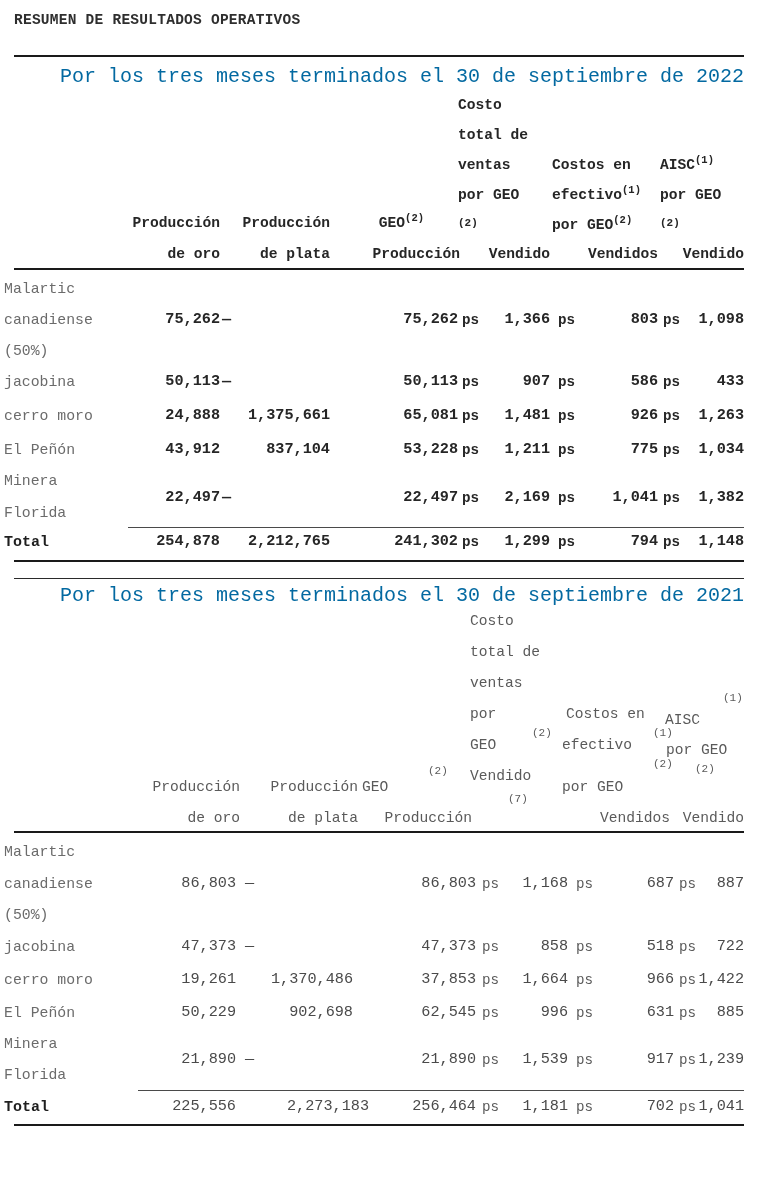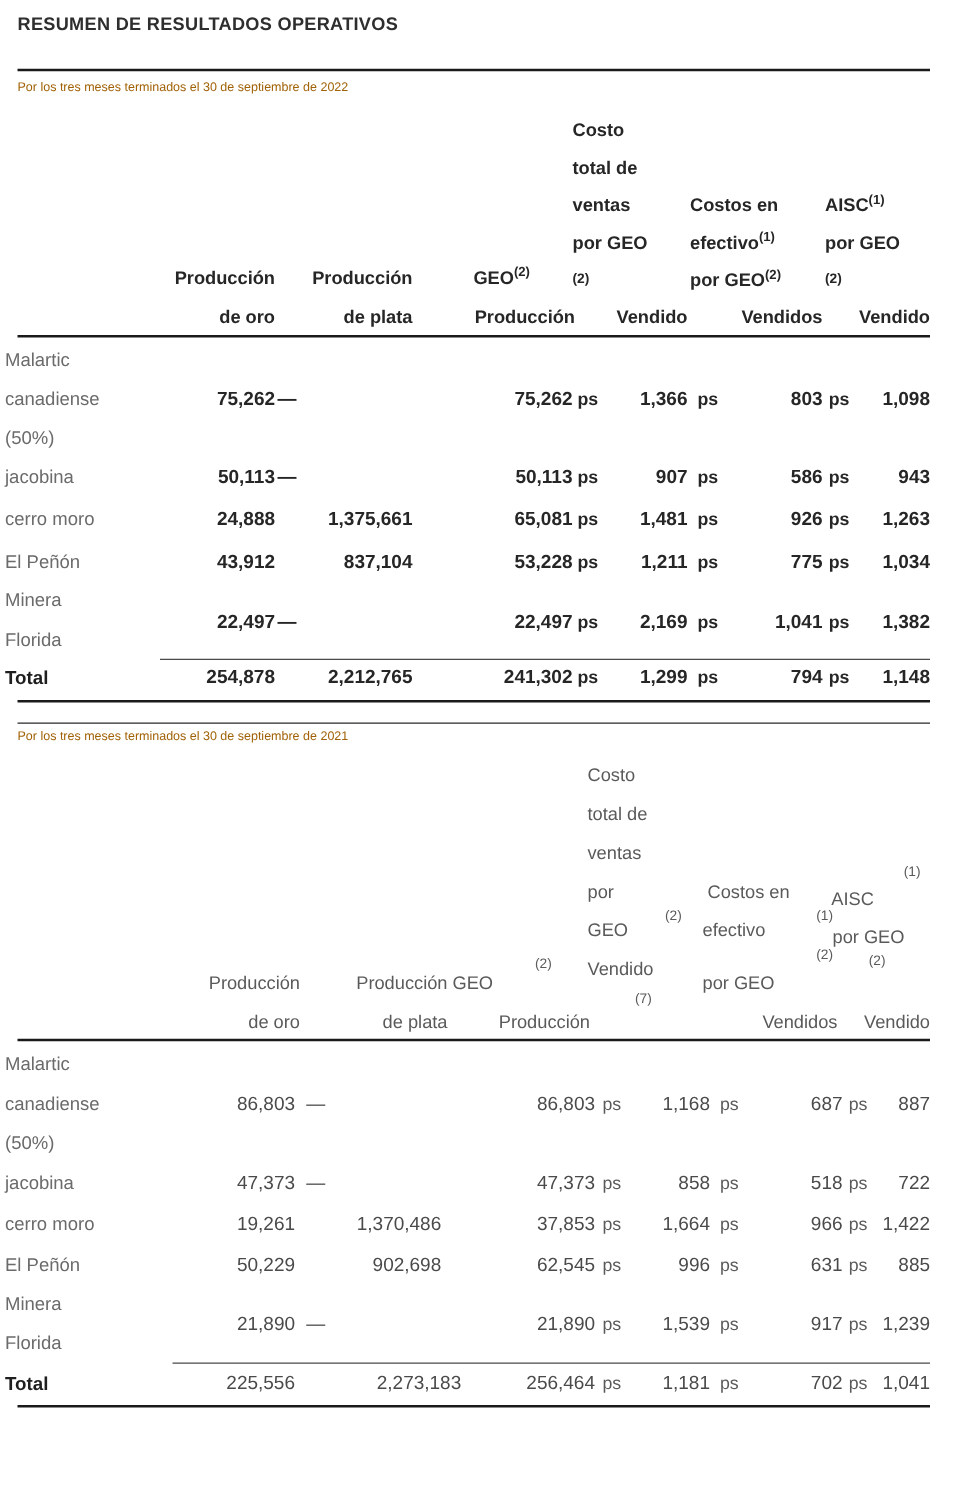--- a/index.html
+++ b/index.html
@@ -13,20 +13,21 @@
     font-family: "Liberation Sans", sans-serif;
     color: #3b3b3b;
     -webkit-font-smoothing: antialiased;
   }
 
   .page {
     position: relative;
     width: 776px;
     height: 1192px;
     overflow: hidden;
+    font-family: Liberation Mono, monospace;
   }
 
   
   .doc-title {
     position: absolute;
     left: 14px;
     top: 12px;
     font-size: 14.5px;
     font-weight: bold;
     letter-spacing: 0.25px;
@@ -38,23 +39,23 @@
     position: absolute;
     background: #1a1a1a;
   }
   .rule-thin { height: 1px; background: #2a2a2a; }
   .rule-thick { height: 2px; background: #1a1a1a; }
   .rule-hair { height: 1px; background: #4a4a4a; }
 
   
   .period {
     position: absolute;
-    text-align: left;
-    font-size: 10px;
-    color: #a16207;
+    text-align: right;
+    font-size: 20px;
+    color: #0369a1;
     font-weight: normal;
     white-space: nowrap;
   }
 
   
   .cell {
     position: absolute;
     white-space: nowrap;
     line-height: 1.0;
   }
@@ -187,21 +188,21 @@
 
     <div class="cell rowlabel la" style="left:4px; top:375px; width:130px;">jacobina</div>
     <div class="cell num ra" style="left:110px; top:374px; width:110px;">50,113</div>
     <div class="cell num ca" style="left:222px; top:374px; width:108px;">—</div>
     <div class="cell num ra" style="left:340px; top:374px; width:118px;">50,113</div>
     <div class="cell cur la" style="left:462px; top:375px;">ps</div>
     <div class="cell num ra" style="left:483px; top:374px; width:67px;">907</div>
     <div class="cell cur la" style="left:558px; top:375px;">ps</div>
     <div class="cell num ra" style="left:578px; top:374px; width:80px;">586</div>
     <div class="cell cur la" style="left:663px; top:375px;">ps</div>
-    <div class="cell num ra" style="left:682px; top:374px; width:62px;">943</div>
+    <div class="cell num ra" style="left:682px; top:374px; width:62px;">433</div>
 
     <div class="cell rowlabel la" style="left:4px; top:409px; width:130px;">cerro moro</div>
     <div class="cell num ra" style="left:110px; top:408px; width:110px;">24,888</div>
     <div class="cell num ra" style="left:222px; top:408px; width:108px;">1,375,661</div>
     <div class="cell num ra" style="left:340px; top:408px; width:118px;">65,081</div>
     <div class="cell cur la" style="left:462px; top:409px;">ps</div>
     <div class="cell num ra" style="left:483px; top:408px; width:67px;">1,481</div>
     <div class="cell cur la" style="left:558px; top:409px;">ps</div>
     <div class="cell num ra" style="left:578px; top:408px; width:80px;">926</div>
     <div class="cell cur la" style="left:663px; top:409px;">ps</div>

